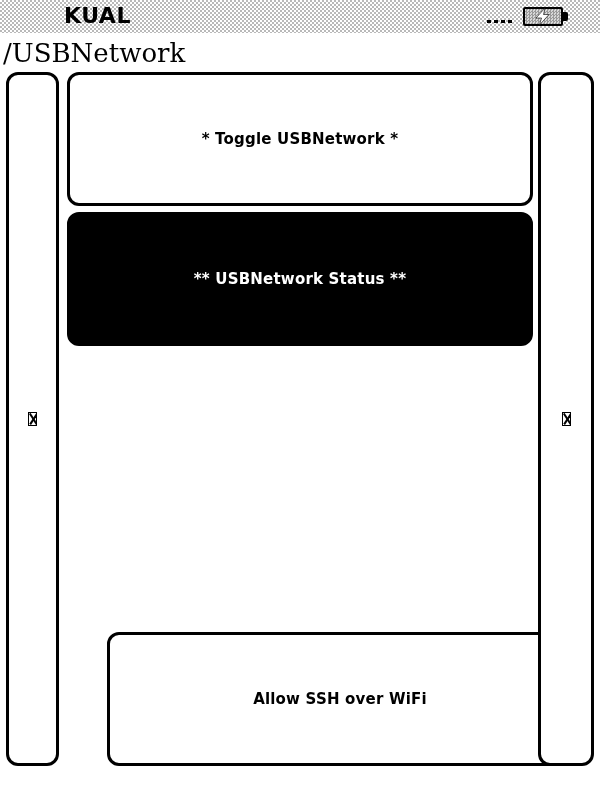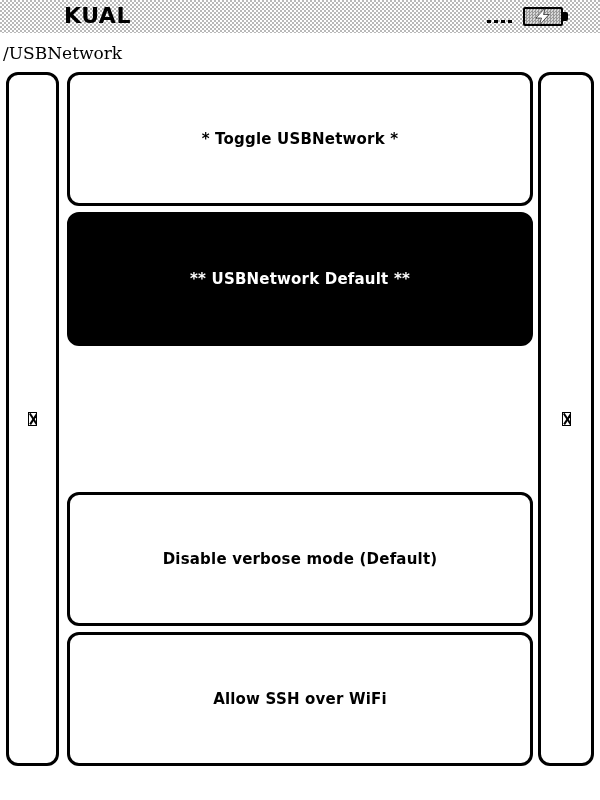--- a/index.html
+++ b/index.html
@@ -123,21 +123,21 @@
     width: 18px;
     height: 17px;
   }
 
   
   #breadcrumb {
     position: absolute;
     left: 3px;
     top: 40px;
     font-family: "DejaVu Serif", serif;
-    font-size: 17px;
+    font-size: 26px;
     line-height: 26px;
     color: #000000;
     white-space: nowrap;
   }
 
   
   .side-panel {
     position: absolute;
     top: 72px;
     height: 694px;
@@ -260,26 +260,23 @@
 
   <div id="left-panel" class="side-panel">
     <span class="nav-glyph"></span>
   </div>
 
   <div id="main-panel">
     <div class="menu-item" style="top:0px;">
       <span class="menu-item-label">* Toggle USBNetwork *</span>
     </div>
     <div class="menu-item selected" style="top:140px;">
-      <span class="menu-item-label">** USBNetwork Default **</span>
-    </div>
-    <div class="menu-item" style="top:420px;">
-      <span class="menu-item-label">Disable verbose mode (Default)</span>
-    </div>
-    <div class="menu-item" style="top:560px;">
+      <span class="menu-item-label">** USBNetwork Status **</span>
+    </div>
+    <div class="menu-item" style="top:560px;margin-left:40px;">
       <span class="menu-item-label">Allow SSH over WiFi</span>
     </div>
   </div>
 
   <div id="right-panel" class="side-panel">
     <span class="nav-glyph"></span>
   </div>
 
 
 </div>

